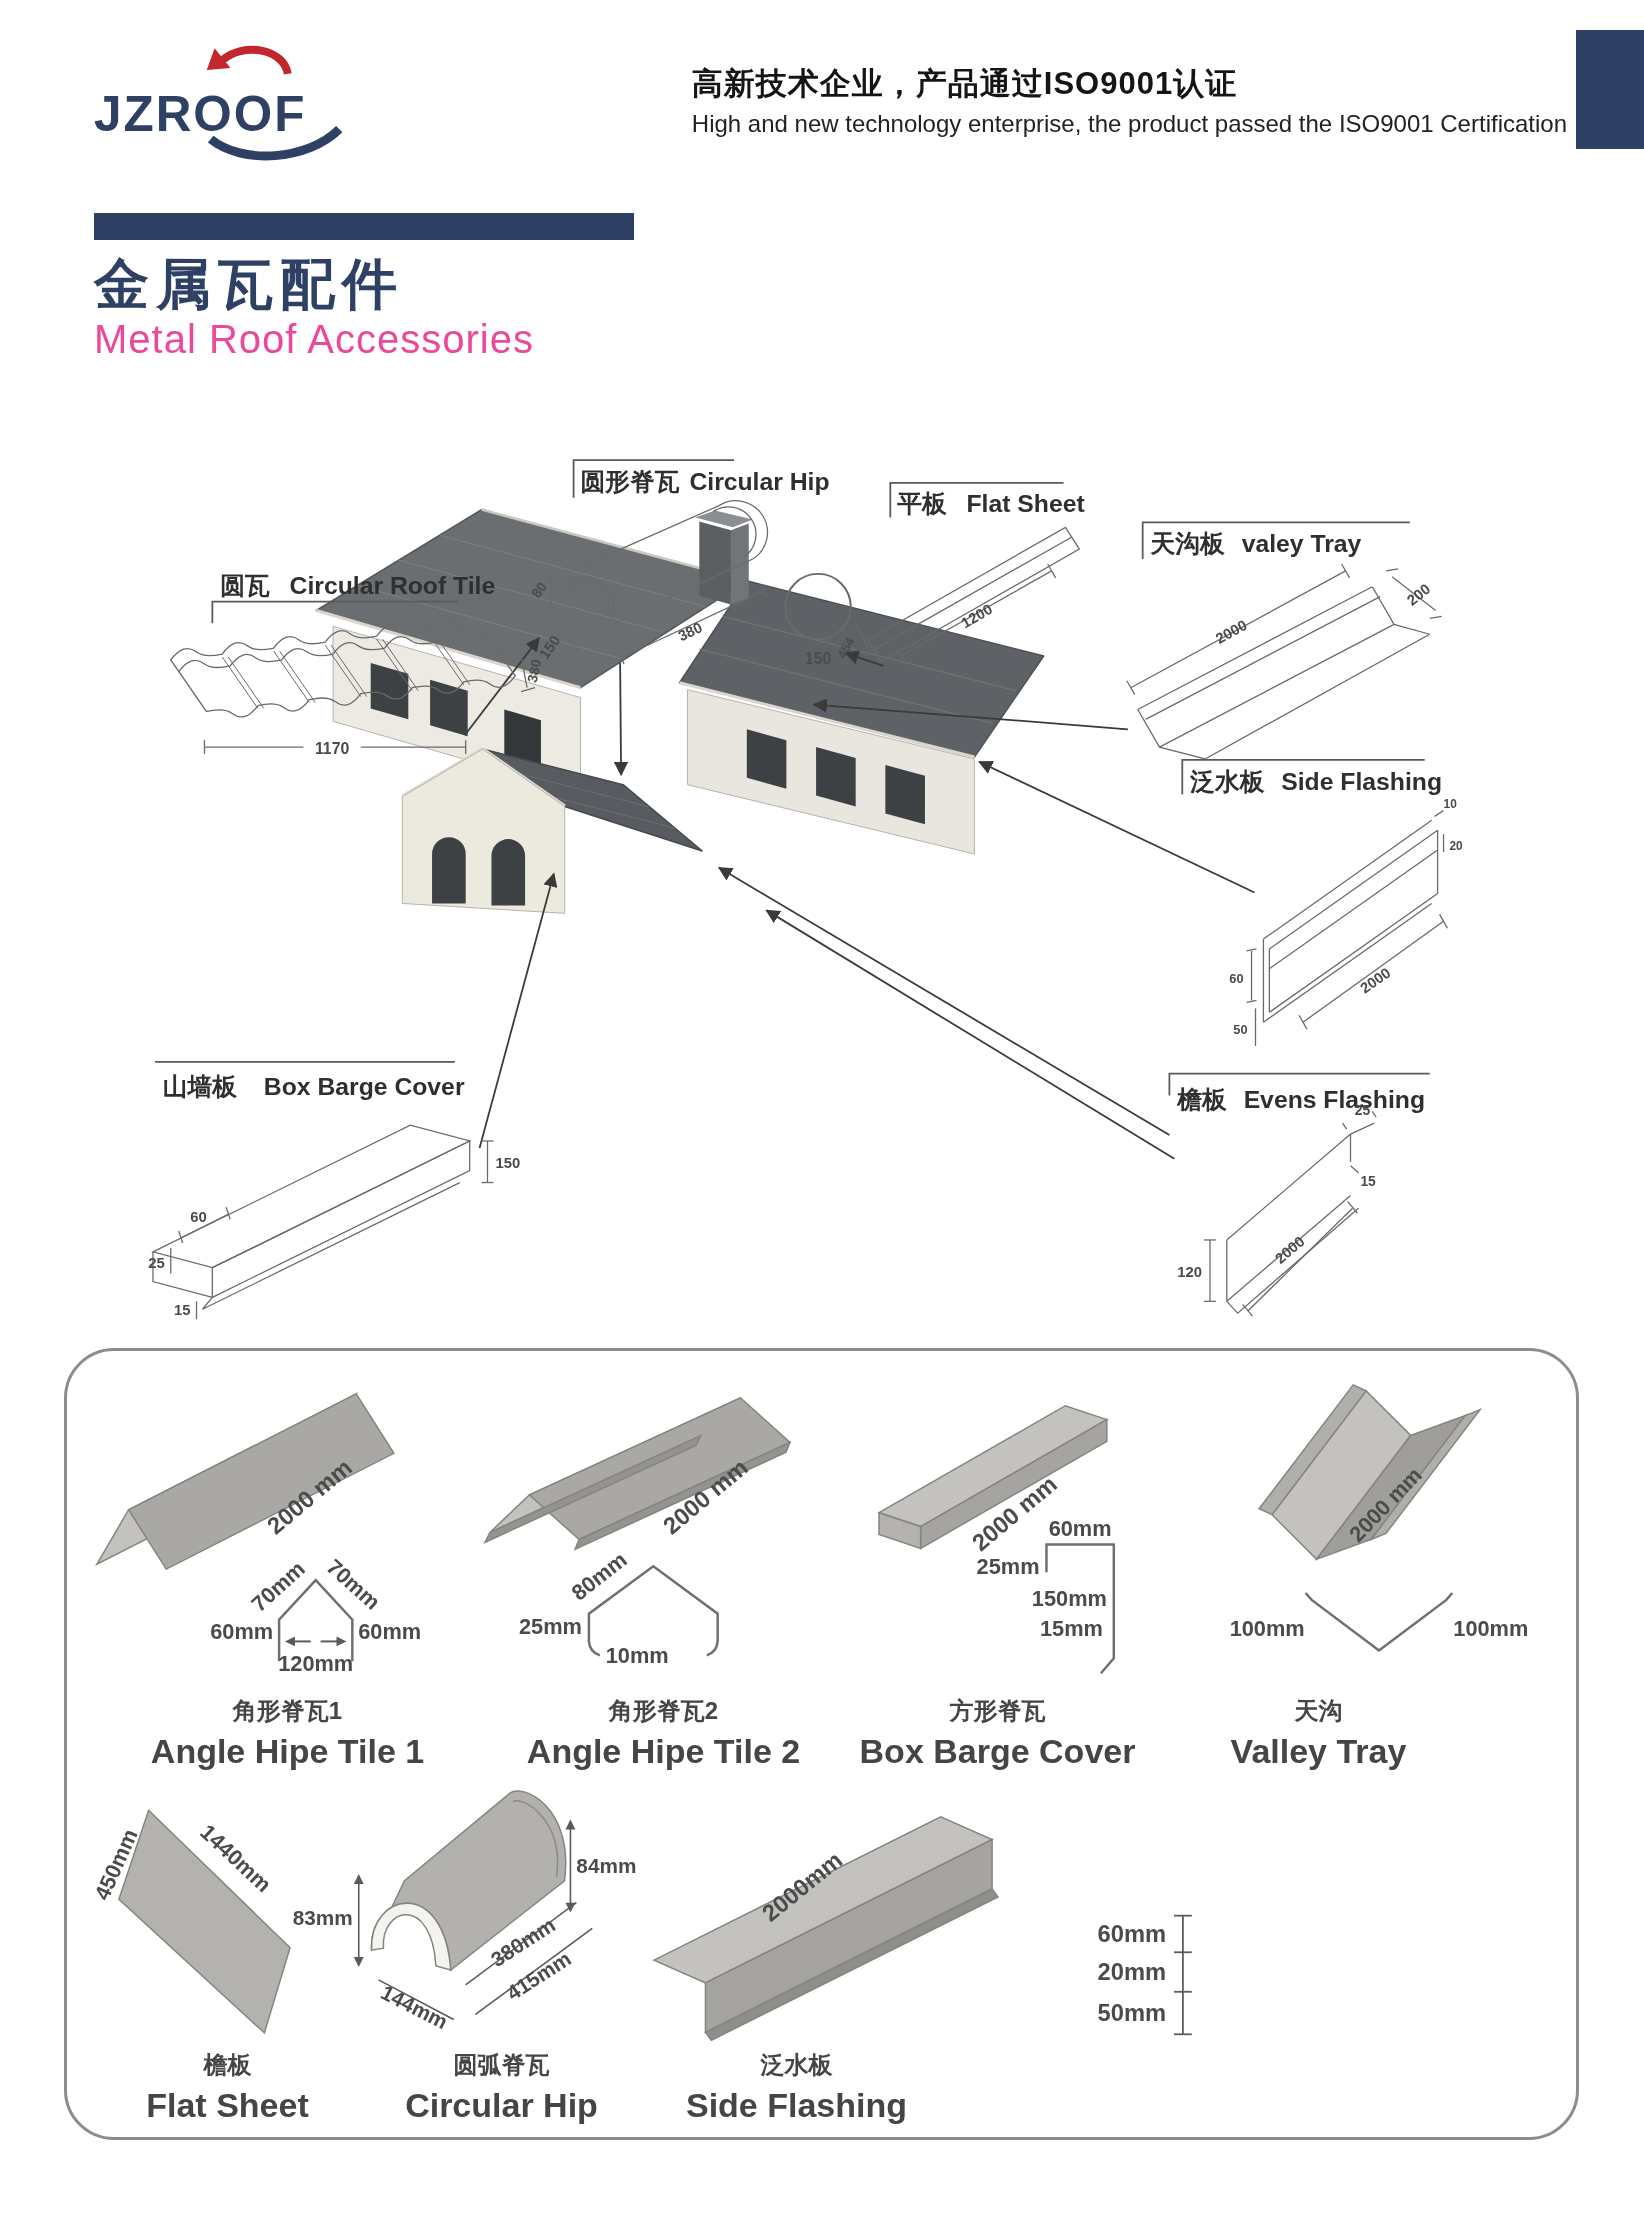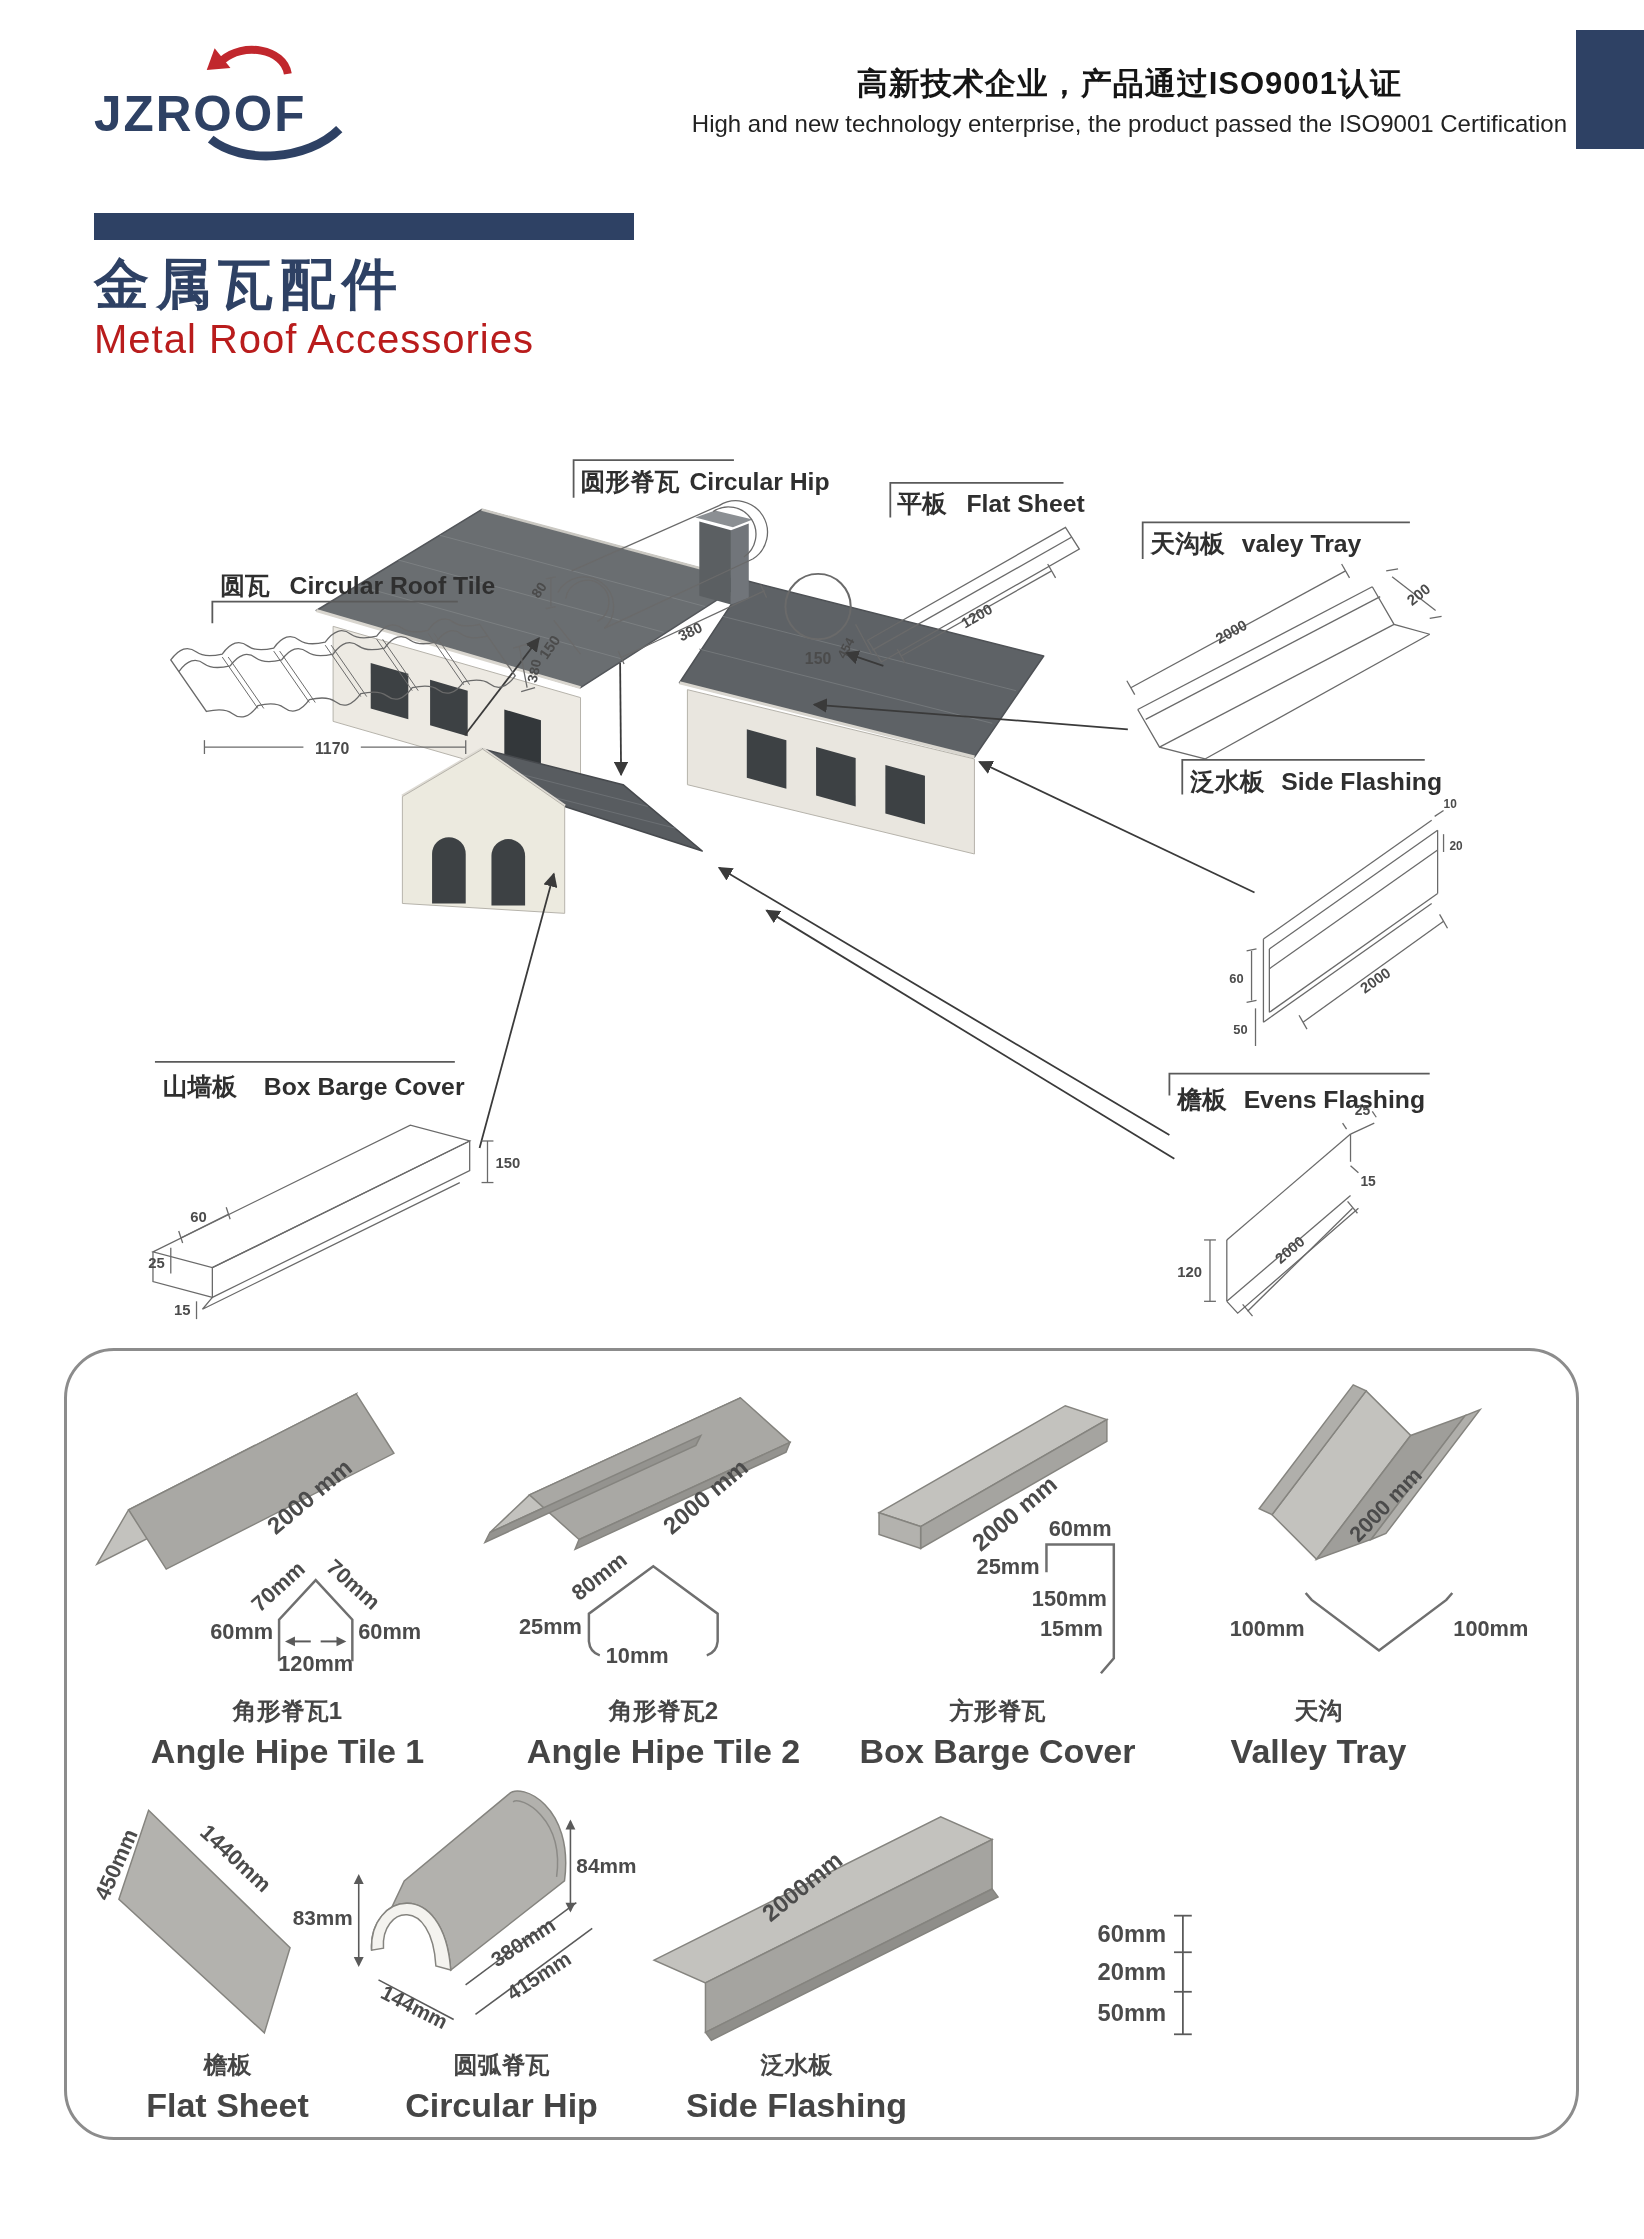--- a/index.html
+++ b/index.html
@@ -2,26 +2,26 @@
 <html><head>
 <meta charset="utf-8">
 <style>
   html,body { margin:0; padding:0; background:#fff; }
   .page { position:relative; width:1644px; height:2239px; background:#ffffff; overflow:hidden;
           font-family:"Liberation Sans","DejaVu Sans",sans-serif; }
   .abs { position:absolute; }
 
   
   .corner-block { left:1576px; top:30px; width:68px; height:119px; background:#2e4164; }
-  .taglines { right:77px; top:63px; text-align:center; color:#151515; }
+  .taglines { right:77px; top:63px; text-align:left; color:#151515; }
   .tagline-zh { font-size:31px; font-weight:bold; letter-spacing:1px; }
   .tagline-en { font-size:24px; font-weight:400; margin-top:5px; color:#222; }
   .navy-bar { left:94px; top:213px; width:540px; height:27px; background:#2e4164; }
   .title-zh { left:94px; top:248px; font-size:55px; font-weight:bold; color:#2e4164; letter-spacing:7px; }
-  .title-en { left:94px; top:317px; font-size:40px; font-weight:400; color:#b91c1c; letter-spacing:1px; }
+  .title-en { left:94px; top:317px; font-size:40px; font-weight:400; color:#ec4899; letter-spacing:1px; }
 
   
   .panel { left:64px; top:1348px; width:1515px; height:792px; border:3px solid #8c8c8c;
            border-radius:50px; background:#fff; box-sizing:border-box; }
 
   .plabel { position:absolute; width:297px; text-align:center; color:#454545; }
   .plabel .zh { font-size:24px; font-weight:600; }
   .plabel .en { font-size:34px; font-weight:600; margin-top:5px; }
 
   svg { position:absolute; overflow:visible; }

